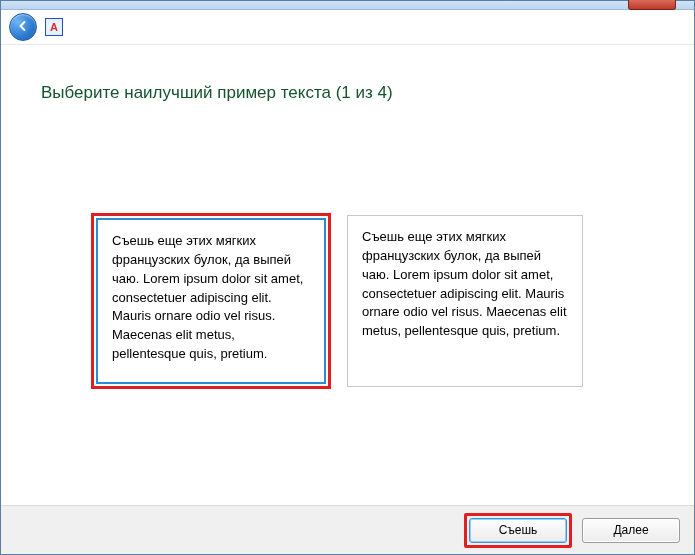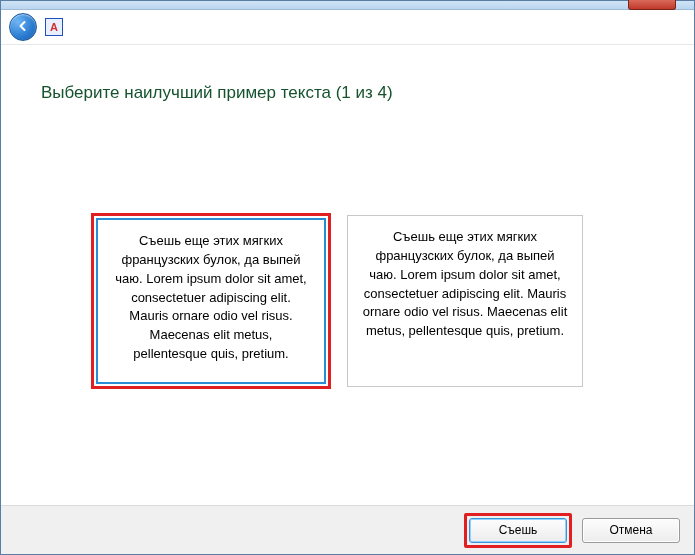--- a/index.html
+++ b/index.html
@@ -100,21 +100,20 @@
     display: flex;
     gap: 14px;
     margin-left: 50px;
   }
 
   .sample-wrap {
     width: 240px;
     height: 176px;
     box-sizing: border-box;
     padding: 2px;
-    text-align: center;
   }
   .sample-wrap.highlight {
     border: 3px solid #e02020;
     padding: 2px;
   }
   .sample {
     width: 100%;
     height: 100%;
     box-sizing: border-box;
     padding: 12px 14px;
@@ -199,16 +198,16 @@
           <span>Съешь еще этих мягких французских булок, да выпей чаю. Lorem ipsum dolor sit amet, consectetuer adipiscing elit. Mauris ornare odio vel risus. Maecenas elit metus, pellentesque quis, pretium.</span>
         </div>
       </div>
     </div>
   </div>
 
   <div class="bottom">
     <span class="btn-highlight">
       <span class="btn default">Съешь</span>
     </span>
-    <span class="btn">Отмена</span>
+    <span class="btn">Далее</span>
   </div>
 
 </div>
 
 </body></html>

